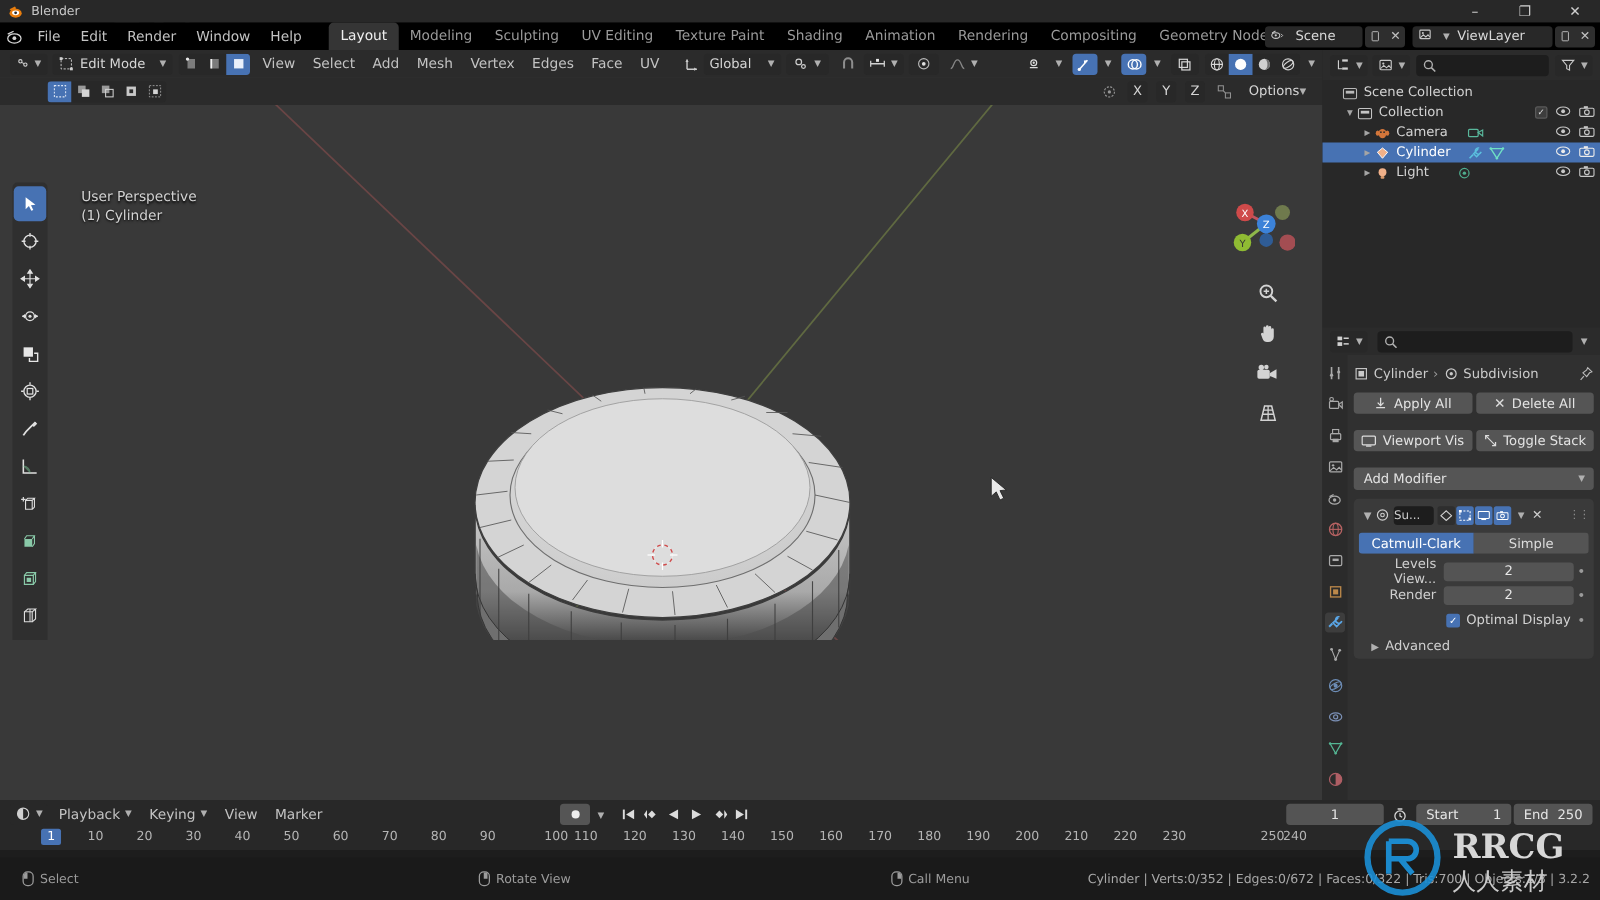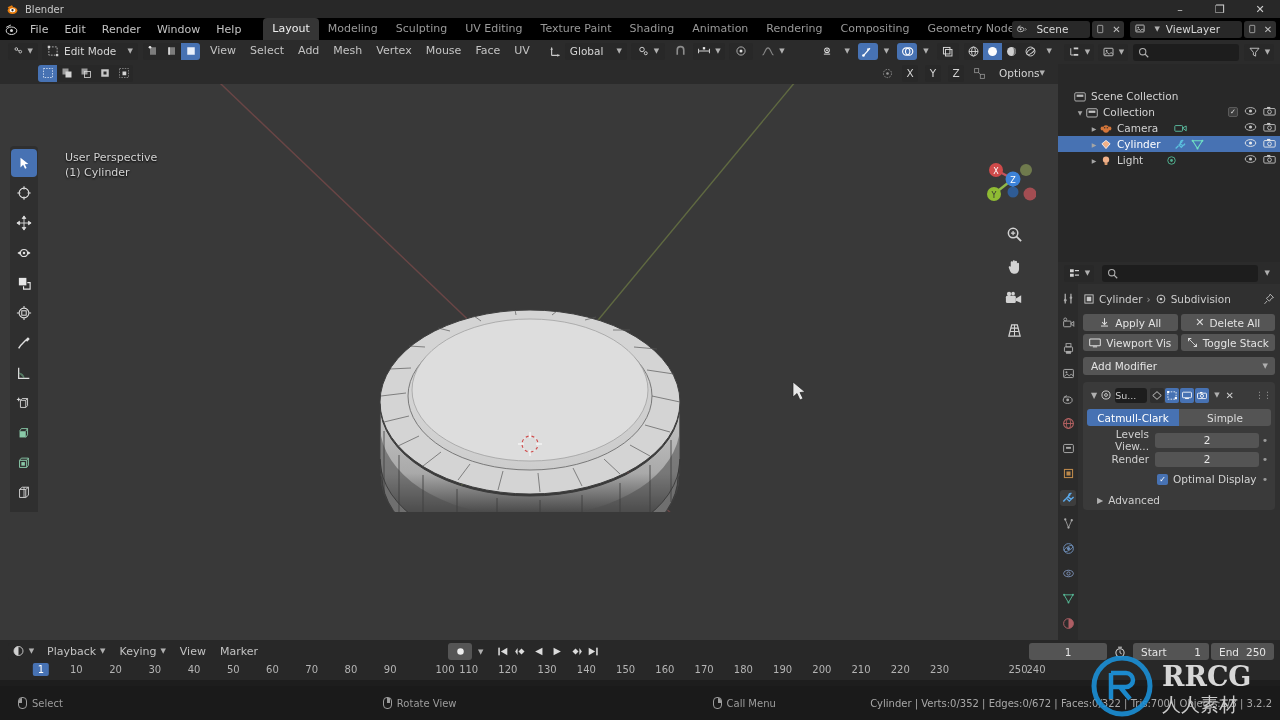--- a/index.html
+++ b/index.html
@@ -135,21 +135,21 @@
   }
   .props-header { height:22px; display:flex; align-items:center; padding:0 4px; background:#2b2b2b; }
   .props-tabs {
     position:absolute; left:0; top:22px; width:20px; height:356px;
     background:#2b2b2b; display:flex; flex-direction:column; align-items:center; padding-top:6px; gap:9px;
   }
   .ptab { width:16px; height:16px; display:flex; align-items:center; justify-content:center; opacity:.8; }
   .ptab.on { background:#3d3d3d; border-radius:3px; opacity:1; }
   .props-body { position:absolute; left:20px; top:22px; width:202px; height:356px; padding:6px 5px; }
   .breadcrumb { display:flex; align-items:center; gap:4px; font-size:10.5px; color:#ccc; height:18px; margin-bottom:6px; }
-  .prow { display:flex; gap:3px; margin-bottom:3px; }
+  .prow { display:flex; gap:3px; margin-bottom:13px; }
   .pbtn {
     flex:1; height:17px; background:#555555; border-radius:3px;
     display:flex; align-items:center; justify-content:center; gap:5px;
     font-size:10.5px; color:#e3e3e3;
   }
   .addmod {
     height:18px; background:#555555; border-radius:3px; display:flex;
     align-items:center; padding:0 8px; font-size:10.5px; color:#e3e3e3;
     margin:6px 0 7px 0; position:relative;
   }
@@ -341,21 +341,21 @@
           <svg width="12" height="12" viewBox="0 0 16 16">
               <rect x="3" y="3" width="10" height="10" fill="#e9f0fb"></rect>
             </svg>
         </div>
       </div>
       <div class="vp-menu">View</div>
       <div class="vp-menu">Select</div>
       <div class="vp-menu">Add</div>
       <div class="vp-menu">Mesh</div>
       <div class="vp-menu">Vertex</div>
-      <div class="vp-menu">Mouse</div>
+      <div class="vp-menu">Edges</div>
       <div class="vp-menu">Face</div>
       <div class="vp-menu">UV</div>
 
       <div style="display:flex; align-items:center; margin-left:12px;">
         <svg width="14" height="14" viewBox="0 0 16 16">
             <path d="M3 13 L3 4 M3 13 L12 13" stroke="#cacaca" stroke-width="1.3" fill="none"></path>
             <path d="M3 4 l-1.5 2.5 h3 z" fill="#cacaca"></path>
             <path d="M12 13 l-2.5 -1.5 v3 z" fill="#cacaca"></path>
           </svg>
         <div class="ctrl" style="width:62px; justify-content:flex-start;">
@@ -803,21 +803,21 @@
           </svg>
       </div>
       <div class="ctrl icononly" style="width:30px;">
         <svg width="13" height="12" viewBox="0 0 16 16">
             <path d="M2 3 L14 3 L9.5 8.5 L9.5 13.5 L6.5 12 L6.5 8.5 Z" fill="none" stroke="#c8c8c8" stroke-width="1.2"></path>
           </svg>
         <span class="chev">▼</span>
       </div>
     </div>
 
-    <div style="padding-top:2px;margin-top:22px;">
+    <div style="padding-top:2px;">
 
       <div class="ol-row">
         <span class="ol-tri"></span>
         <span style="margin-right:5px; display:flex;">
           <svg width="12" height="11" viewBox="0 0 16 14">
               <rect x="1" y="2" width="14" height="11" rx="1.5" fill="none" stroke="#b9b9b9" stroke-width="1.2"></rect>
               <rect x="3.5" y="4.5" width="9" height="3" fill="#b9b9b9"></rect>
             </svg>
         </span>
         <span>Scene Collection</span>

